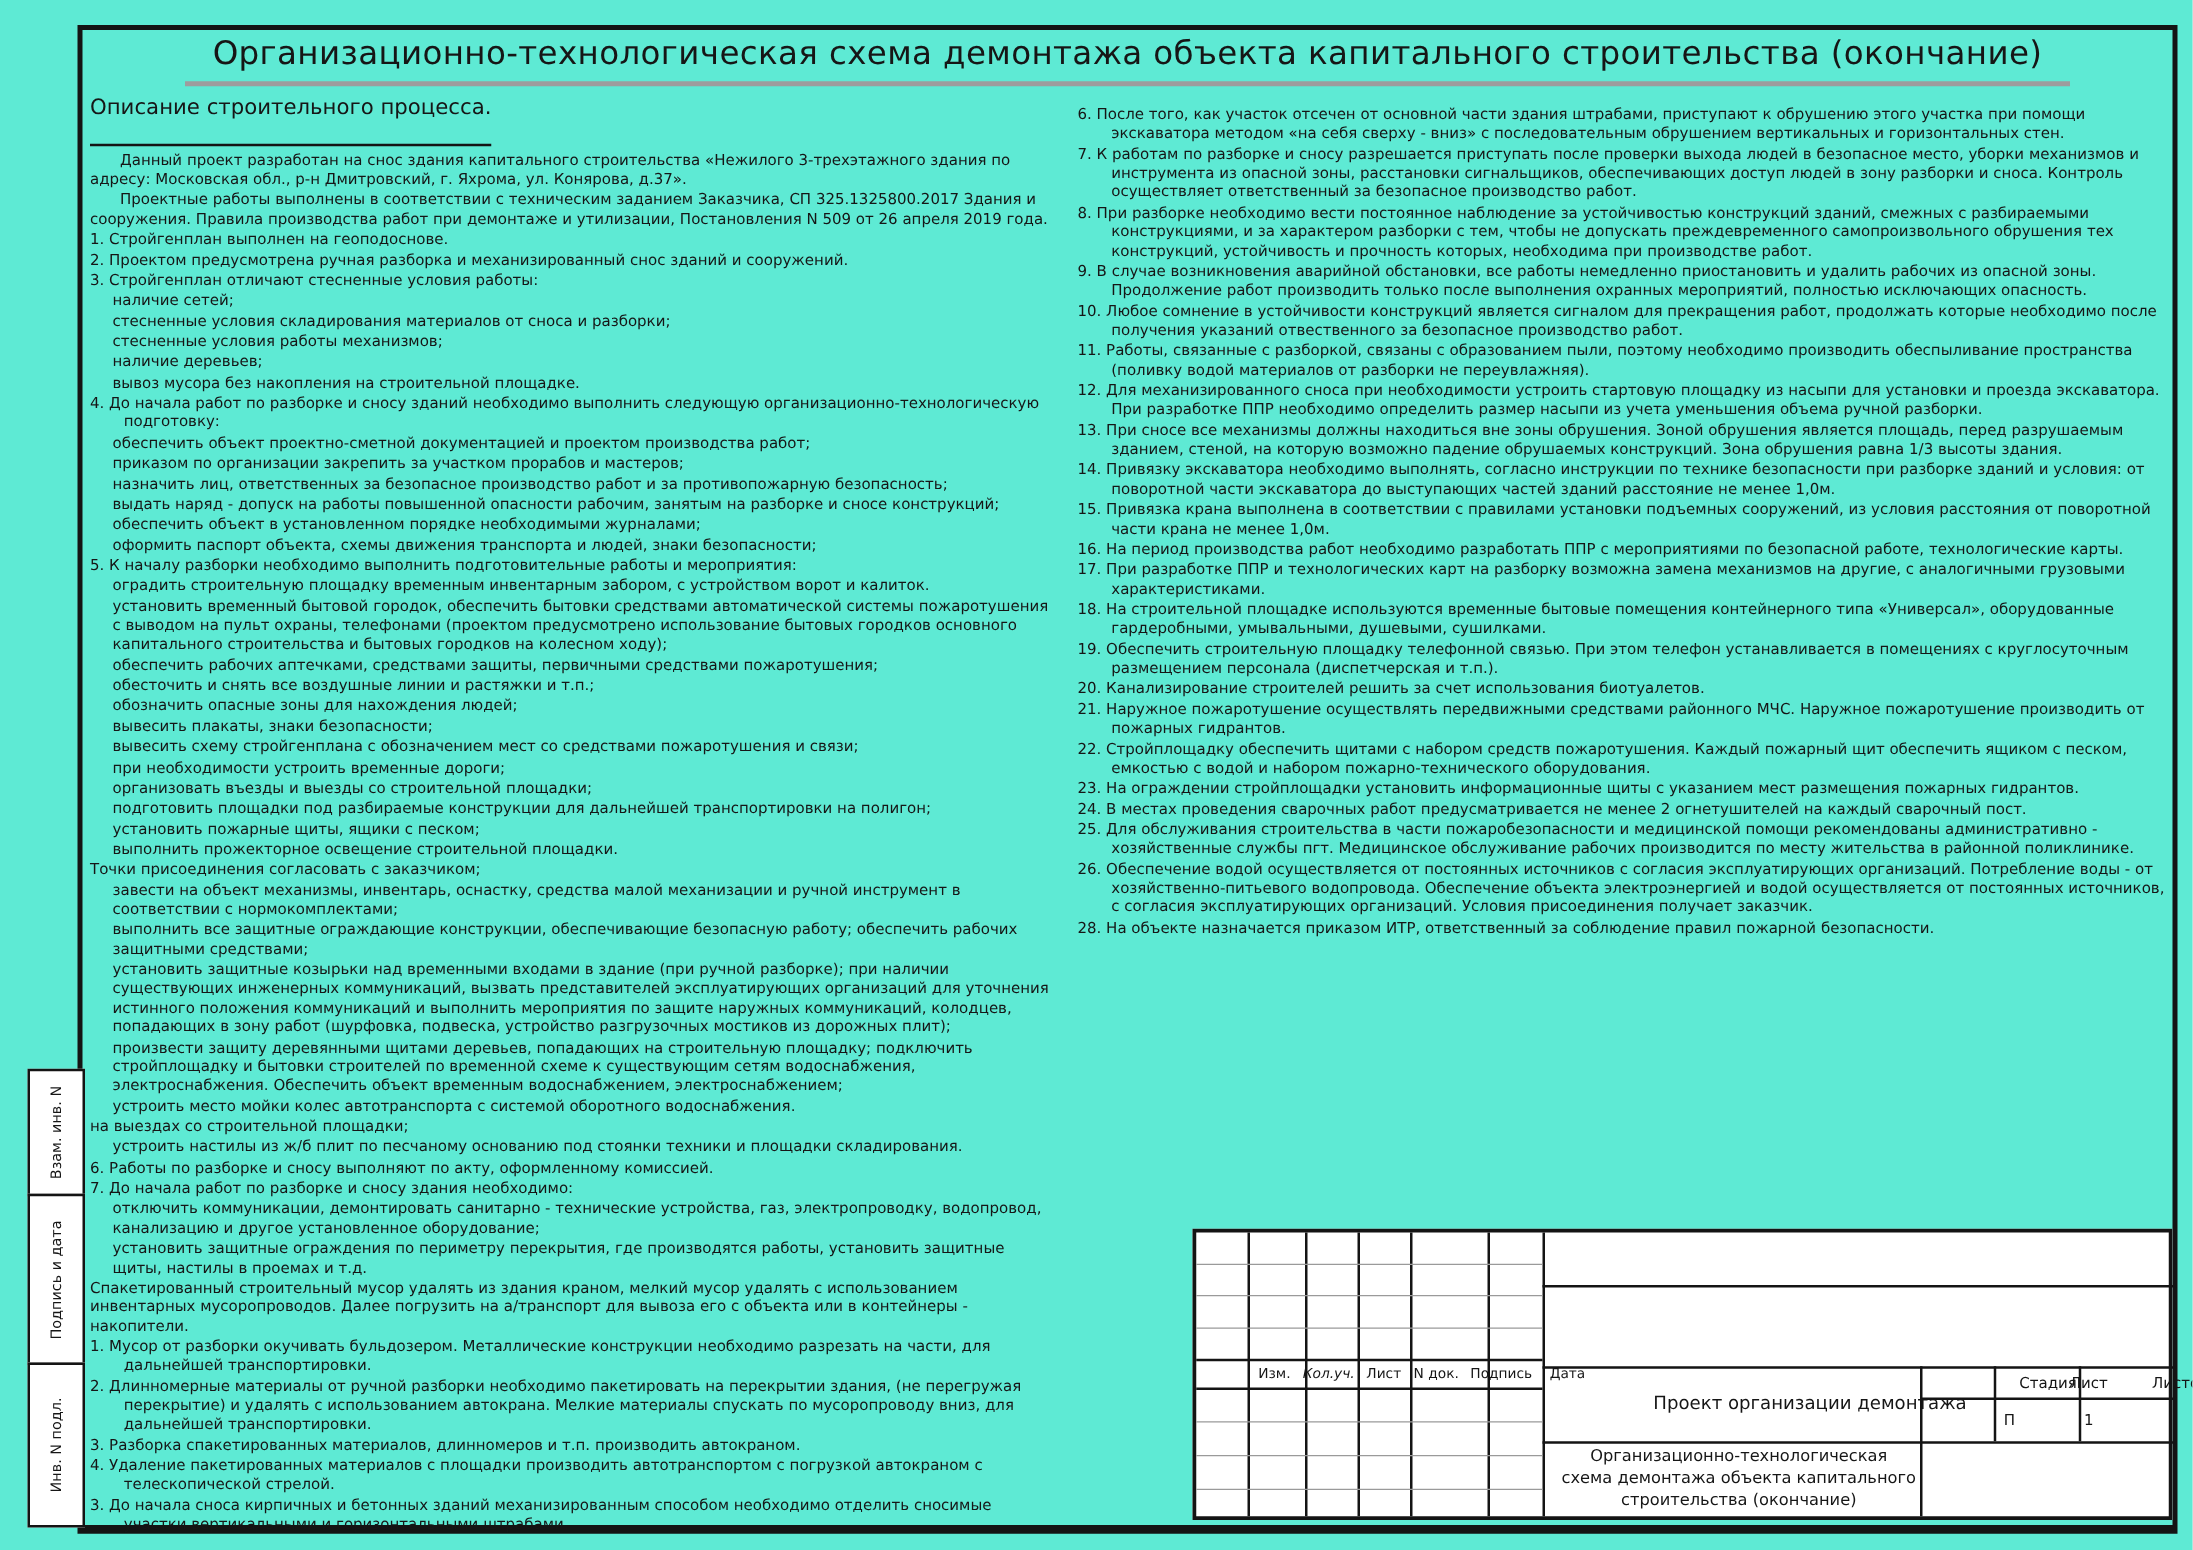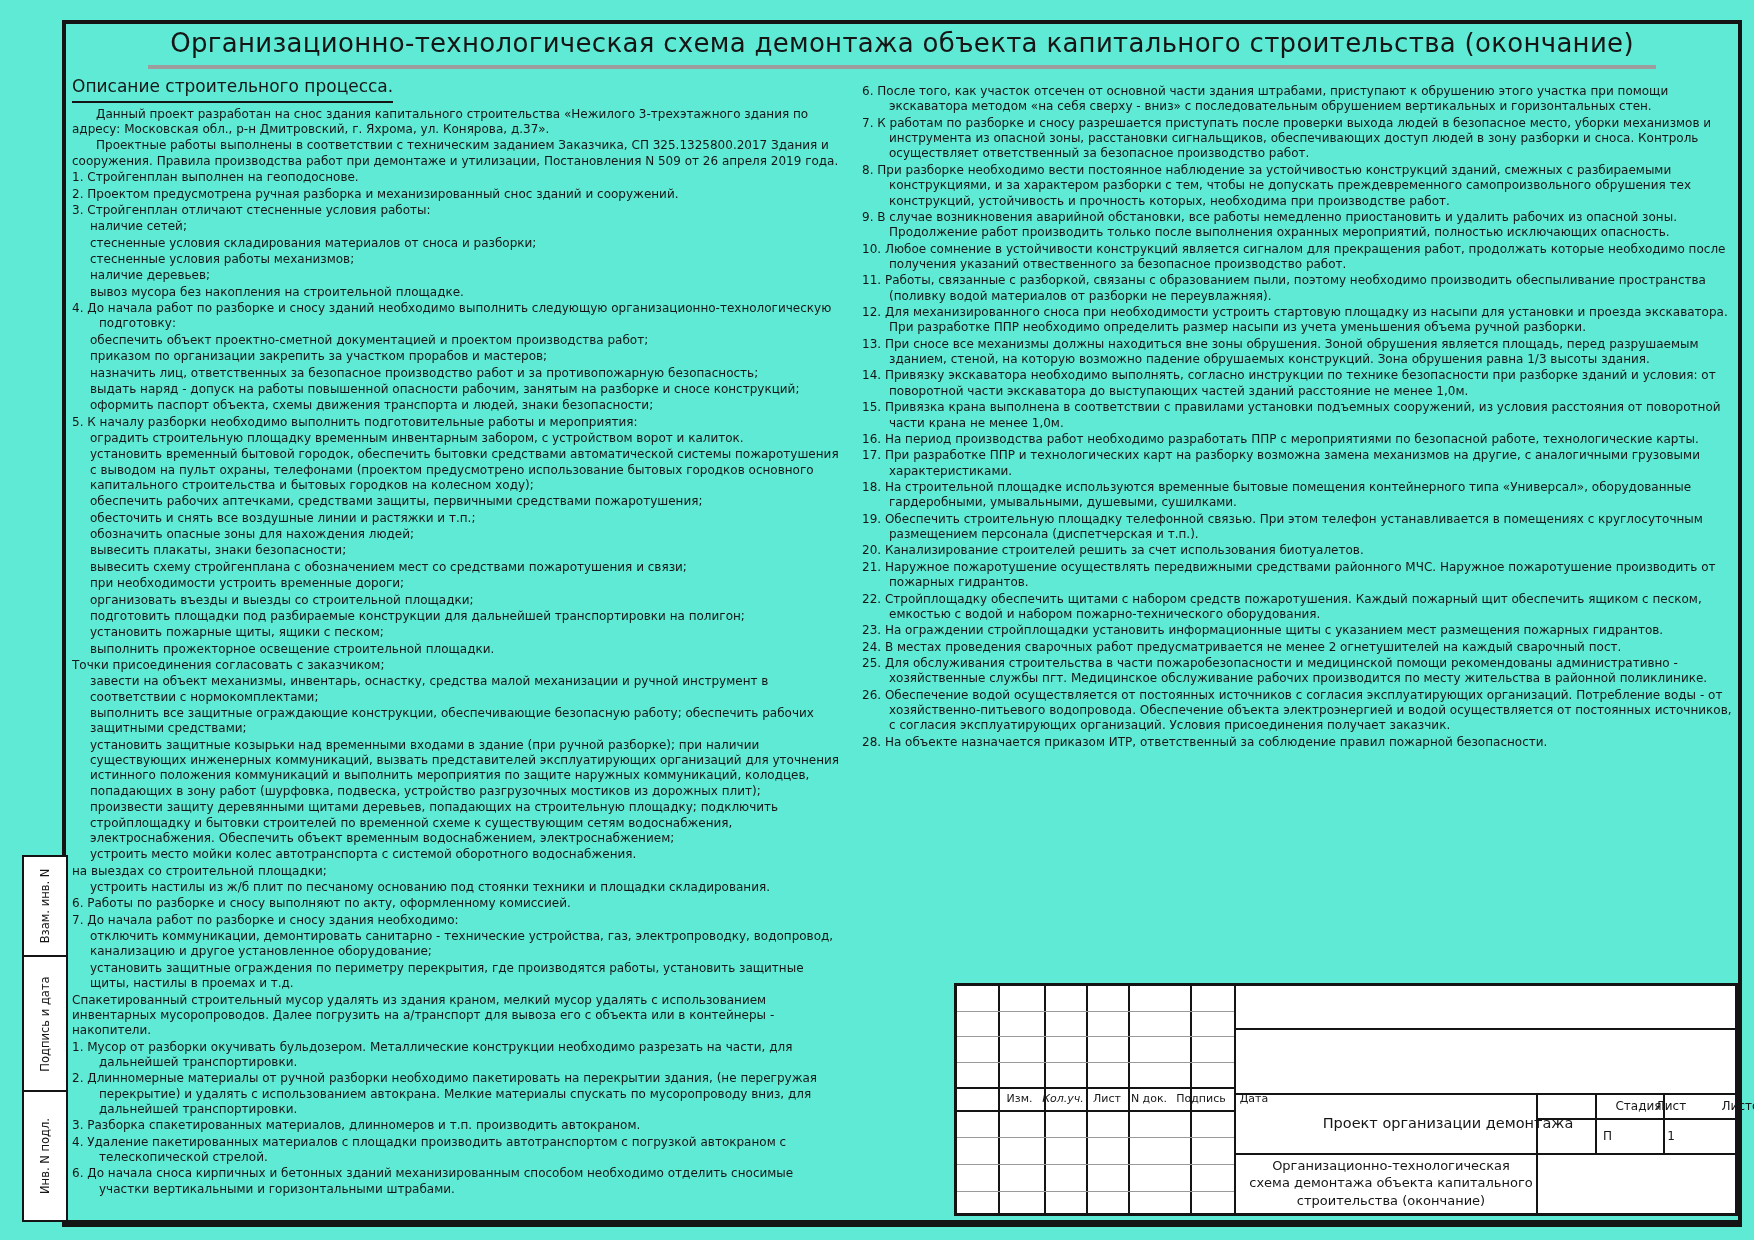--- a/index.html
+++ b/index.html
@@ -7,21 +7,21 @@
         font-family:"DejaVu Sans",sans-serif;color:#161616;overflow:hidden;}
   .frame{position:absolute;left:62px;top:20px;width:1672px;height:1196px;
          border:4px solid #141414;border-bottom-width:7px;background:transparent;}
   .sheet-title{position:absolute;left:62px;top:28px;width:1680px;text-align:center;}
   .sheet-title span{display:inline-block;font-size:26px;letter-spacing:.3px;
          padding:0 22px 7px;border-bottom:4px solid #9d9d9d;white-space:nowrap;}
   .col{position:absolute;font-size:12px;line-height:1.28;}
   .col-left{left:72px;top:76px;width:772px;}
   .col-right{left:862px;top:84px;width:874px;}
   .col-heading{font-size:17px;display:inline-block;border-bottom:2px solid #141414;
-         padding-bottom:3px;margin-bottom:4px;}
+         padding-bottom:17px;margin-bottom:4px;}
   .para{margin:0 0 1px 0;}
   .para.h{padding-left:27px;text-indent:-27px;}
   .para.s{padding-left:18px;}
   .para.p{text-indent:24px;}
   
   .sidebox{position:absolute;left:22px;width:42px;border:2px solid #141414;background:#fff;}
   .sidebox span{position:absolute;left:50%;top:50%;transform:translate(-50%,-50%) rotate(-90deg);
          white-space:nowrap;font-size:11.5px;}
   .sb1{top:855px;height:98px;}
   .sb2{top:955px;height:133px;}
@@ -62,20 +62,21 @@
         <div class="para s">наличие сетей;</div>
         <div class="para s">стесненные условия складирования материалов от сноса и разборки;</div>
         <div class="para s">стесненные условия работы механизмов;</div>
         <div class="para s">наличие деревьев;</div>
         <div class="para s">вывоз мусора без накопления на строительной площадке.</div>
         <div class="para h">4. До начала работ по разборке и сносу зданий необходимо выполнить следующую организационно-технологическую подготовку:</div>
         <div class="para s">обеспечить объект проектно-сметной документацией и проектом производства работ;</div>
         <div class="para s">приказом по организации закрепить за участком прорабов и мастеров;</div>
         <div class="para s">назначить лиц, ответственных за безопасное производство работ и за противопожарную безопасность;</div>
         <div class="para s">выдать наряд - допуск на работы повышенной опасности рабочим, занятым на разборке и сносе конструкций;</div>
+        <div class="para s">обеспечить объект в установленном порядке необходимыми журналами;</div>
         <div class="para s">оформить паспорт объекта, схемы движения транспорта и людей, знаки безопасности;</div>
         <div class="para h">5. К началу разборки необходимо выполнить подготовительные работы и мероприятия:</div>
         <div class="para s">оградить строительную площадку временным инвентарным забором, с устройством ворот и калиток.</div>
         <div class="para s">установить временный бытовой городок, обеспечить бытовки средствами автоматической системы пожаротушения с выводом на пульт охраны, телефонами (проектом предусмотрено использование бытовых городков основного капитального строительства и бытовых городков на колесном ходу);</div>
         <div class="para s">обеспечить рабочих аптечками, средствами защиты, первичными средствами пожаротушения;</div>
         <div class="para s">обесточить и снять все воздушные линии и растяжки и т.п.;</div>
         <div class="para s">обозначить опасные зоны для нахождения людей;</div>
         <div class="para s">вывесить плакаты, знаки безопасности;</div>
         <div class="para s">вывесить схему стройгенплана с обозначением мест со средствами пожаротушения и связи;</div>
         <div class="para s">при необходимости устроить временные дороги;</div>
@@ -93,21 +94,21 @@
         <div class="para s">устроить настилы из ж/б плит по песчаному основанию под стоянки техники и площадки складирования.</div>
         <div class="para h">6. Работы по разборке и сносу выполняют по акту, оформленному комиссией.</div>
         <div class="para h">7. До начала работ по разборке и сносу здания необходимо:</div>
         <div class="para s">отключить коммуникации, демонтировать санитарно - технические устройства, газ, электропроводку, водопровод, канализацию и другое установленное оборудование;</div>
         <div class="para s">установить защитные ограждения по периметру перекрытия, где производятся работы, установить защитные щиты, настилы в проемах и т.д.</div>
         <div class="para f">Спакетированный строительный мусор удалять из здания краном, мелкий мусор удалять с использованием инвентарных мусоропроводов. Далее погрузить на а/транспорт для вывоза его с объекта или в контейнеры - накопители.</div>
         <div class="para h">1. Мусор от разборки окучивать бульдозером. Металлические конструкции необходимо разрезать на части, для дальнейшей транспортировки.</div>
         <div class="para h">2. Длинномерные материалы от ручной разборки необходимо пакетировать на перекрытии здания, (не перегружая перекрытие) и удалять с использованием автокрана. Мелкие материалы спускать по мусоропроводу вниз, для дальнейшей транспортировки.</div>
         <div class="para h">3. Разборка спакетированных материалов, длинномеров и т.п. производить автокраном.</div>
         <div class="para h">4. Удаление пакетированных материалов с площадки производить автотранспортом с погрузкой автокраном с телескопической стрелой.</div>
-        <div class="para h">6. До начала сноса кирпичных и бетонных зданий механизированным способом необходимо отделить сносимые участки вертикальными и горизонтальными штрабами.</div>
+        <div class="para h">3. До начала сноса кирпичных и бетонных зданий механизированным способом необходимо отделить сносимые участки вертикальными и горизонтальными штрабами.</div>
       </div>
   </div>
 
   <div class="col col-right">
     <div>
         <div class="para h">6.  После того, как участок отсечен от основной части здания штрабами, приступают к обрушению этого участка при помощи экскаватора методом «на себя сверху - вниз» с последовательным обрушением вертикальных и горизонтальных стен.</div>
         <div class="para h">7.  К работам по разборке и сносу разрешается приступать после проверки выхода людей в безопасное место, уборки механизмов и инструмента из опасной зоны, расстановки сигнальщиков, обеспечивающих доступ людей в зону разборки и сноса. Контроль осуществляет ответственный за безопасное производство работ.</div>
         <div class="para h">8.  При разборке необходимо вести постоянное наблюдение за устойчивостью конструкций зданий, смежных с разбираемыми конструкциями, и за характером разборки с тем, чтобы не допускать преждевременного самопроизвольного обрушения тех конструкций, устойчивость и прочность которых, необходима при производстве работ.</div>
         <div class="para h">9.  В случае возникновения аварийной обстановки, все работы немедленно приостановить и удалить рабочих из опасной зоны. Продолжение работ производить только после выполнения охранных мероприятий, полностью исключающих опасность.</div>
         <div class="para h">10. Любое сомнение в устойчивости конструкций является сигналом для прекращения работ, продолжать которые необходимо после получения указаний отвественного за безопасное производство работ.</div>

